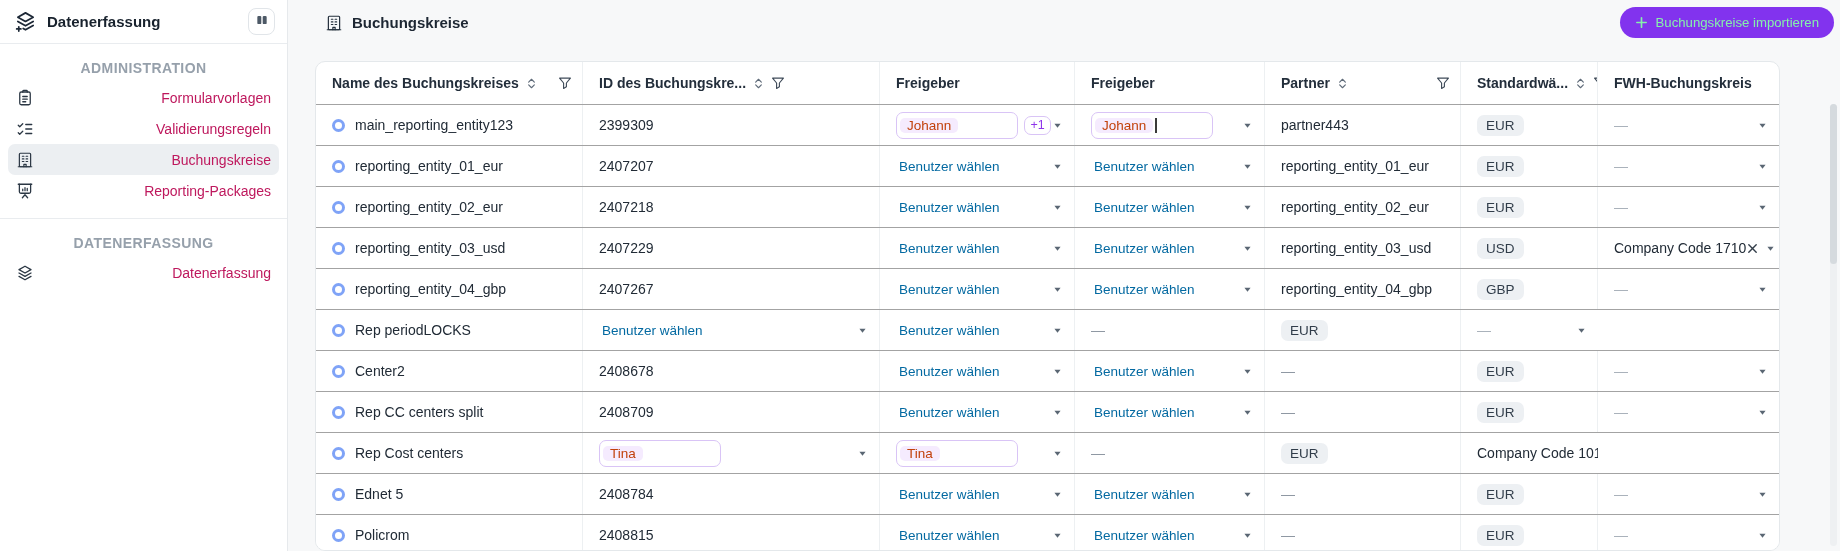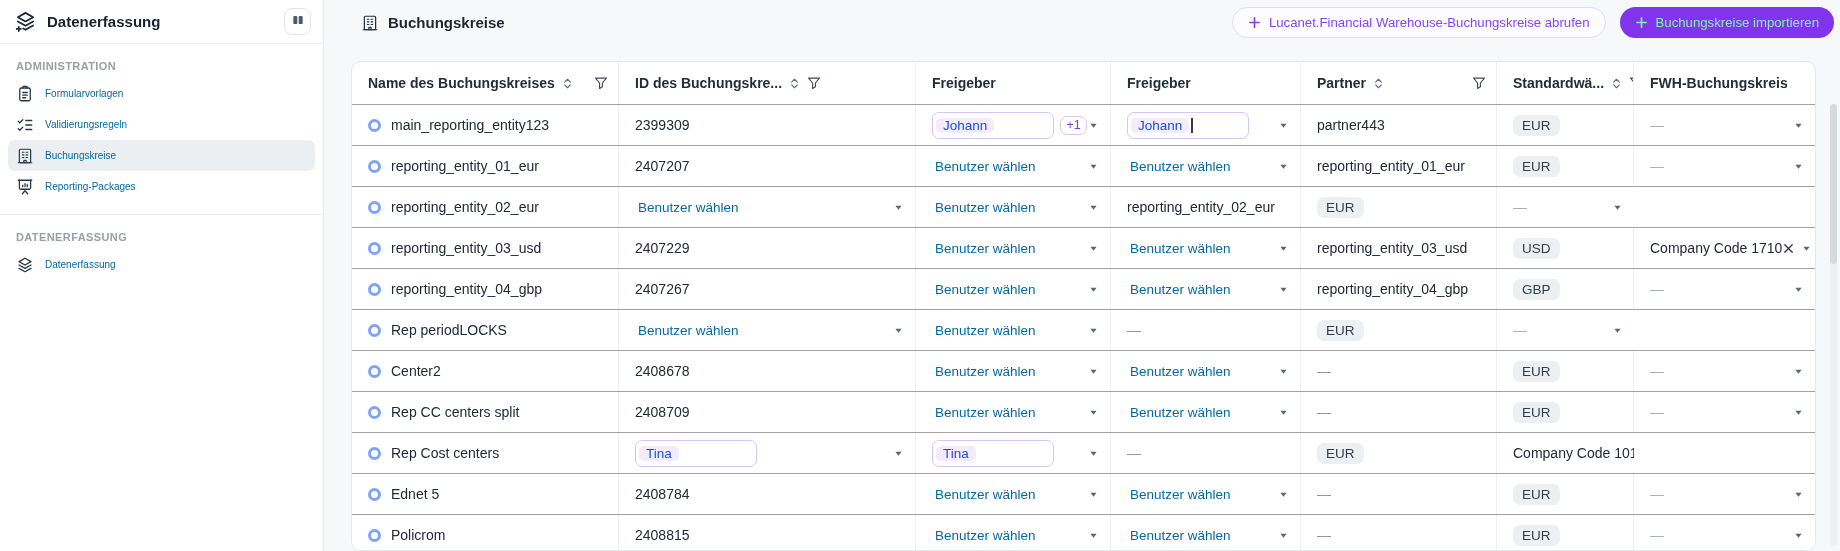--- a/index.html
+++ b/index.html
@@ -6,28 +6,28 @@
   html,body { width:1840px; height:551px; overflow:hidden; }
   body {
     font-family:"Liberation Sans", sans-serif;
     background:#f7f8f9;
     color:#212b36;
     display:flex;
     position:relative;
   }
 
   
-  .sidebar { width:324px; background:#fff; border-right:1px solid #e6e9ec; flex-shrink:0; }
+  .sidebar { width:288px; background:#fff; border-right:1px solid #e6e9ec; flex-shrink:0; }
   .sb-header { height:44px; display:flex; align-items:center; padding:0 12px 0 14px; border-bottom:1px solid #e9ecef; }
   .logo { display:flex; align-items:center; }
   .sb-title { font-size:15px; font-weight:700; color:#18222d; margin-left:10px; flex:1; }
   .toggle-btn { width:27px; height:27px; border:1px solid #e1e5e9; border-radius:8px; background:#fff; display:flex; align-items:center; justify-content:center; cursor:pointer; }
   .sb-section { padding:12px 8px 4px; }
-  .sb-label { font-size:11px; font-weight:700; color:#96a0ab; letter-spacing:.4px; padding:4px 8px 6px; }
-  .sb-item { display:flex; align-items:center; gap:11px; padding:0 8px; border-radius:7px; font-size:10px; color:#0369a1; height:31px; cursor:pointer; }
+  .sb-label { font-size:14px; font-weight:700; color:#96a0ab; letter-spacing:.4px; padding:4px 8px 6px;text-align:center; }
+  .sb-item { display:flex; align-items:center; gap:11px; padding:0 8px; border-radius:7px; font-size:14px; color:#be185d; height:31px; cursor:pointer;justify-content:space-between; }
   .sb-item.active { background:#eceff2; }
   .sb-item .ic { display:flex; align-items:center; color:#2b3744; }
   .sb-divider { border-top:1px solid #e9ecef; margin:8px 0 0; }
 
   
   .main { flex:1; display:flex; flex-direction:column; min-width:0; }
   .topbar { height:46px; display:flex; align-items:center; padding:0 6px 0 37px; }
   .page-title { display:flex; align-items:center; gap:9px; font-size:15px; font-weight:600; color:#1d2733; }
   .page-title .ic { display:flex; color:#24303d; }
   .topbar-actions { margin-left:auto; display:flex; gap:14px; align-items:center; }
@@ -42,21 +42,21 @@
   .cell { display:flex; align-items:center; padding:0 10px 0 16px; border-right:1px solid #edf0f2; font-size:14px; color:#212b36; height:40px; overflow:hidden; white-space:nowrap; }
   .cell:last-child { border-right:none; }
   .thead .cell { height:42px; font-weight:600; color:#232e3b; gap:6px; }
   .tbody .trow { border-top:1px solid #a3a3a3; background:#fff;text-align:right; }
   .th-icons-right { margin-left:auto; display:flex; align-items:center; }
   .donut { width:13px; height:13px; border:3.2px solid #7fa3f7; border-radius:50%; background:#fff; flex-shrink:0; margin-right:10px; }
   .dash { color:#8f98a3; }
   .dash-light { color:#aab2bb; }
   .badge { background:#edf0f3; color:#313d4a; font-size:13.5px; padding:3px 9px; border-radius:7px; }
   .chip-box { display:inline-flex; align-items:center; height:27px; min-width:122px; max-width:122px; border:1px solid #d9c4f6; border-radius:7px; background:#fff; padding:0 3px; }
-  .chip { background:#f5ebfe; color:#1d4ed8; border-radius:5px; padding:0 7px; font-size:13.5px; }
+  .chip { background:#f5ebfe; color:#c2410c; border-radius:5px; padding:0 7px; font-size:13.5px; }
   .cursor { width:1.5px; height:15px; background:#3a3a3a; margin-left:2px; }
   .plus-pill { border:1px solid #d9c4f6; color:#8f35ea; background:#fff; border-radius:7px; font-size:12.5px; padding:1.5px 5.5px; margin-left:6px; }
   .placeholder { color:#0369a1; font-size:13.5px; padding-left:3px; }
   .caret { margin-left:auto; display:flex; align-items:center; padding:2px; cursor:pointer; }
   .fwh-actions { margin-left:auto; display:flex; align-items:center; gap:7px; }
   .icon-btn { display:flex; align-items:center; cursor:pointer; }
 
   
   .scrollbar { position:absolute; right:3px; top:104px; bottom:5px; width:7px; border-radius:4px; background:#eef0f2; }
   .scroll-thumb { width:7px; height:160px; border-radius:4px; background:#d5dade; }
@@ -155,28 +155,20 @@
         <svg width="18" height="18" viewBox="0 0 24 24" fill="none" stroke="currentColor" stroke-width="1.6" stroke-linecap="round" stroke-linejoin="round">
             <rect x="4.5" y="3" width="15" height="18" rx="1.2"></rect>
             <path d="M3 21h18"></path>
             <path d="M8.5 7h2M13.5 7h2M8.5 10.5h2M13.5 10.5h2M8.5 14h2M13.5 14h2"></path>
             <path d="M10.5 21v-3.2h3V21"></path>
           </svg>
       </span>
       <span>Buchungskreise</span>
     </div>
     <div class="topbar-actions">
-      <button class="btn btn-outline">
-        <span class="ic">
-            <svg width="13" height="13" viewBox="0 0 14 14" fill="none" stroke="currentColor" stroke-width="1.8" stroke-linecap="round">
-              <path d="M7 2v10M2 7h10"></path>
-            </svg>
-          </span>
-        <span>Lucanet.Financial Warehouse-Buchungskreise abrufen</span>
-      </button>
       <button class="btn btn-filled">
         <span class="ic">
             <svg width="13" height="13" viewBox="0 0 14 14" fill="none" stroke="currentColor" stroke-width="1.8" stroke-linecap="round">
               <path d="M7 2v10M2 7h10"></path>
             </svg>
           </span>
         <span>Buchungskreise importieren</span>
       </button>
     </div>
   </div>
@@ -335,20 +327,23 @@
               <svg width="9" height="9" viewBox="0 0 10 10" fill="#5a6673">
                 <path d="M1.6 3.1h6.8L5 7.4 1.6 3.1Z"></path>
               </svg>
             </span>
           </div>
         </div>
         <div class="trow">
           <div class="cell">
             <span class="donut"></span>
             <span>reporting_entity_02_eur</span>
+          </div>
+          <div class="cell">
+            <span>2407218</span>
           </div>
           <div class="cell">
             <span class="placeholder">Benutzer wählen</span>
             <span class="caret" style="display: flex; align-items: center;">
               <svg width="9" height="9" viewBox="0 0 10 10" fill="#5a6673">
                 <path d="M1.6 3.1h6.8L5 7.4 1.6 3.1Z"></path>
               </svg>
             </span>
           </div>
           <div class="cell">

